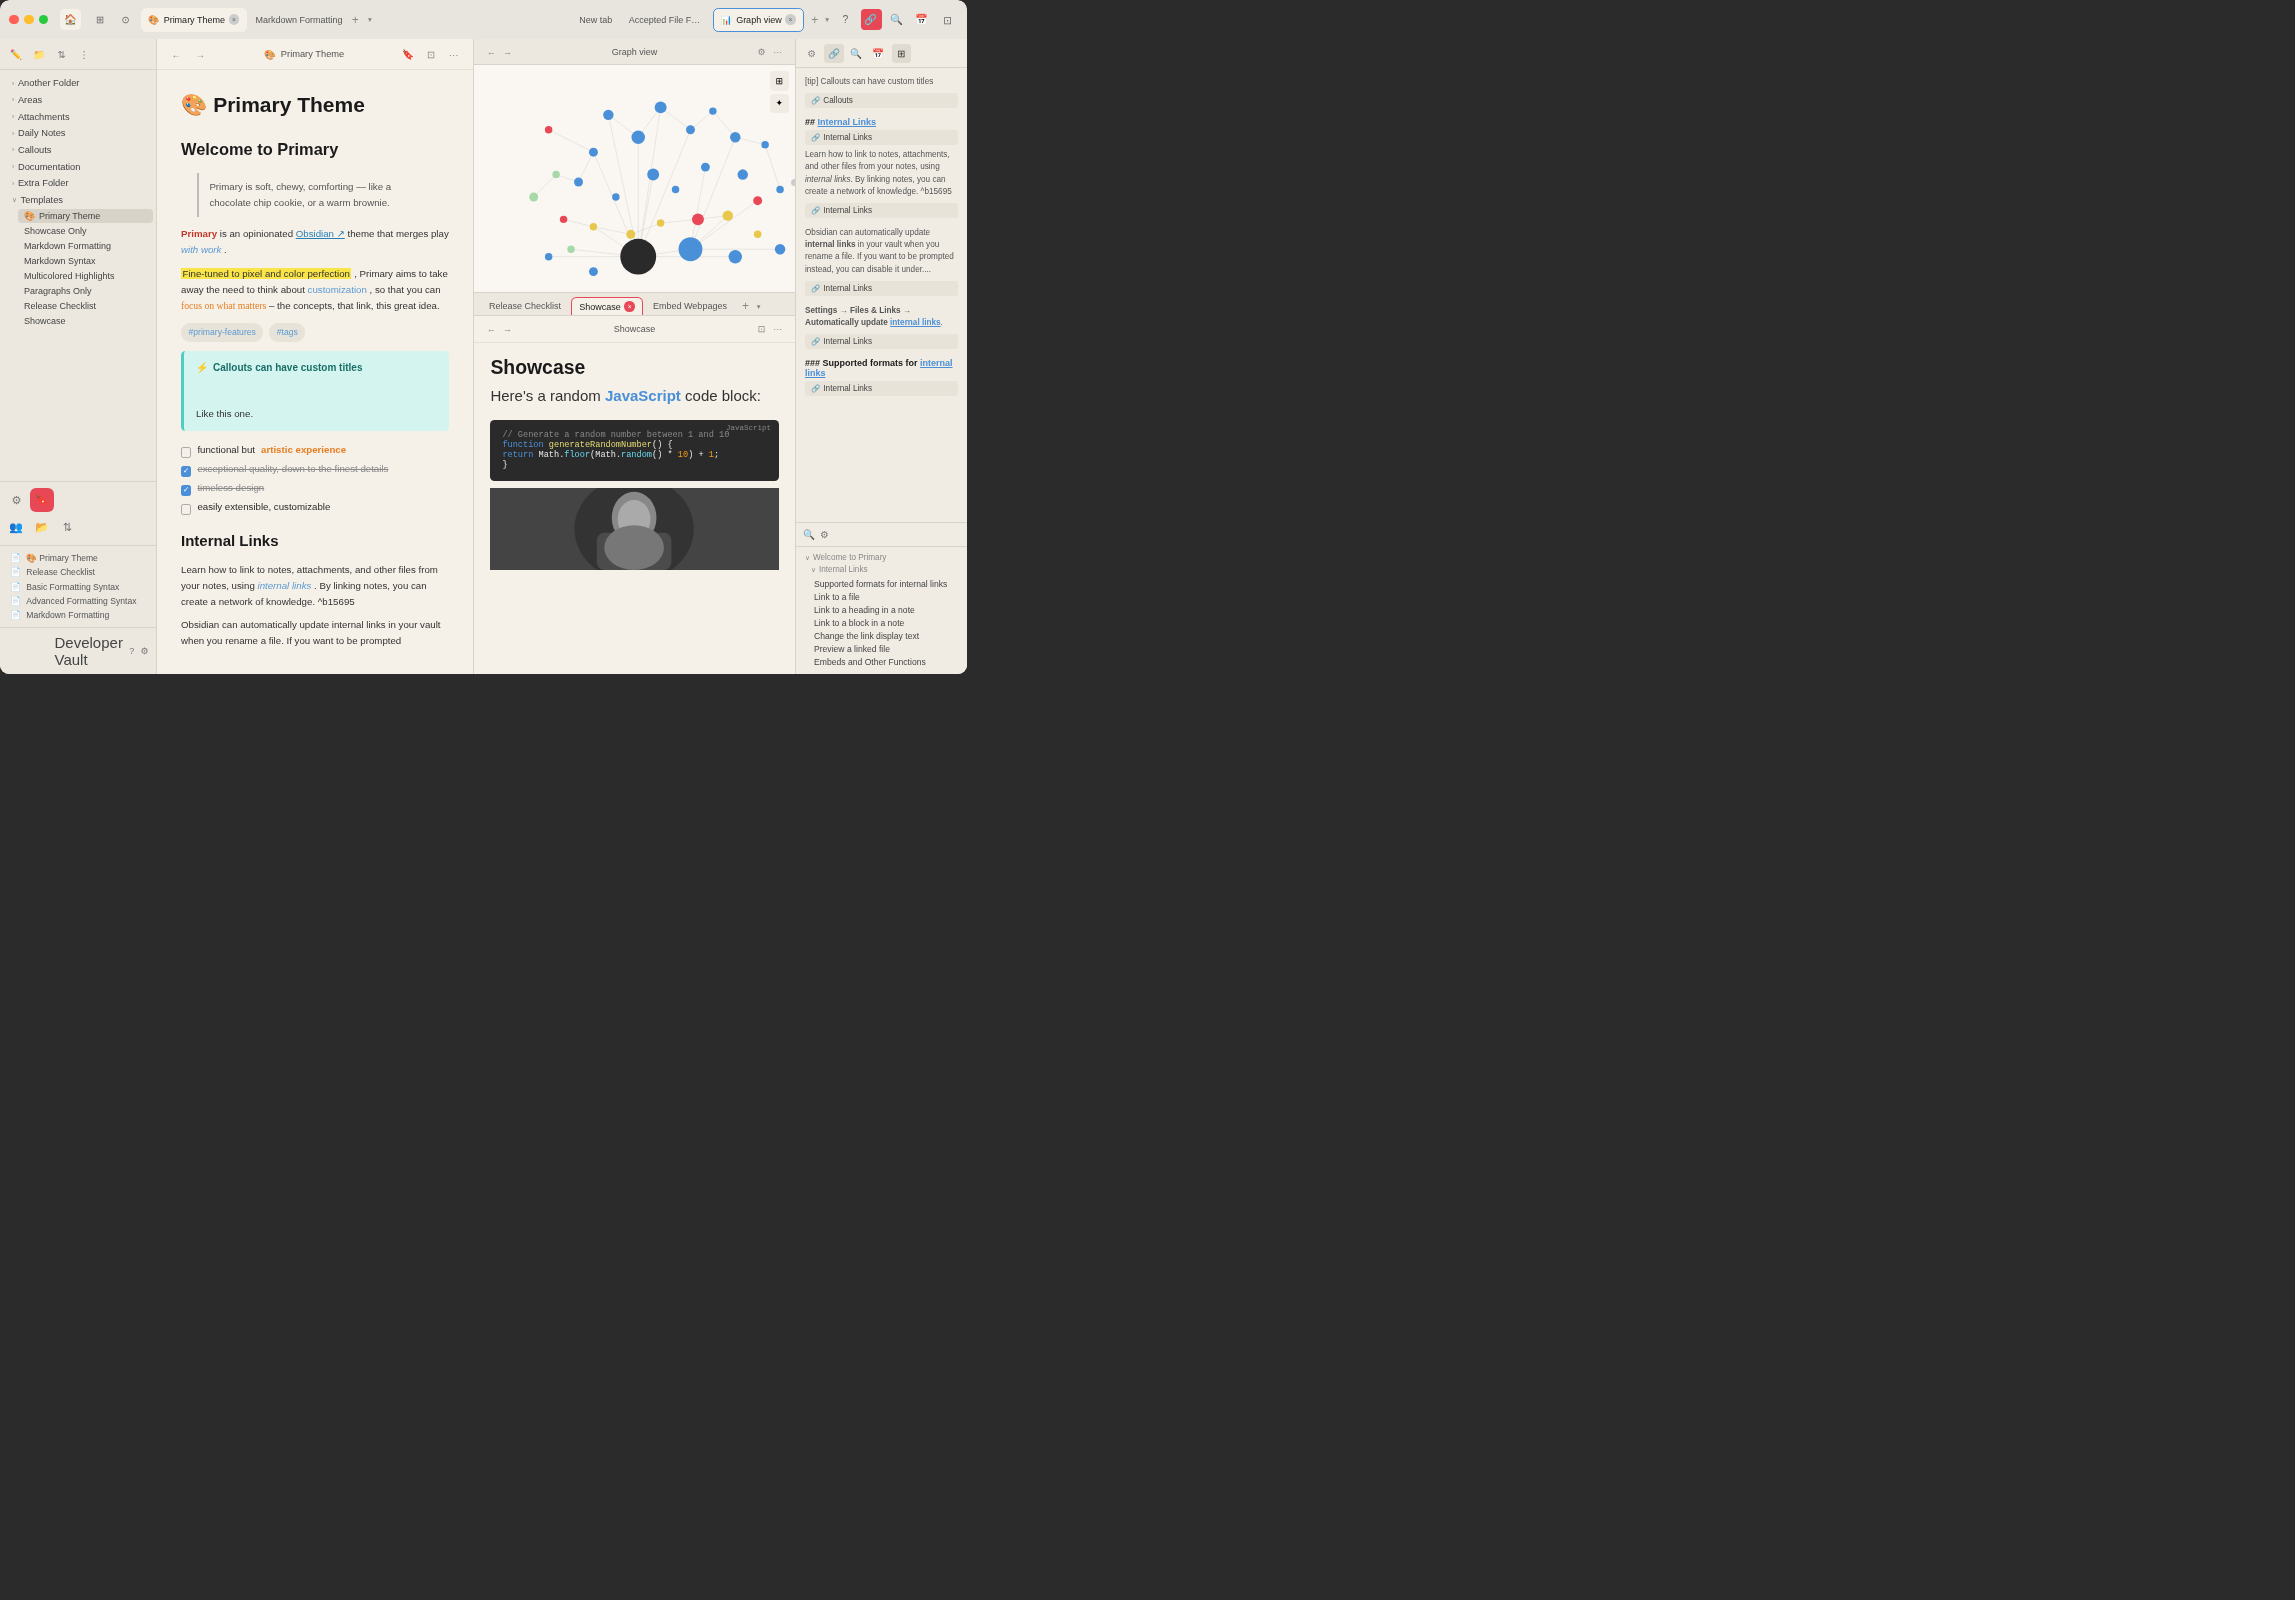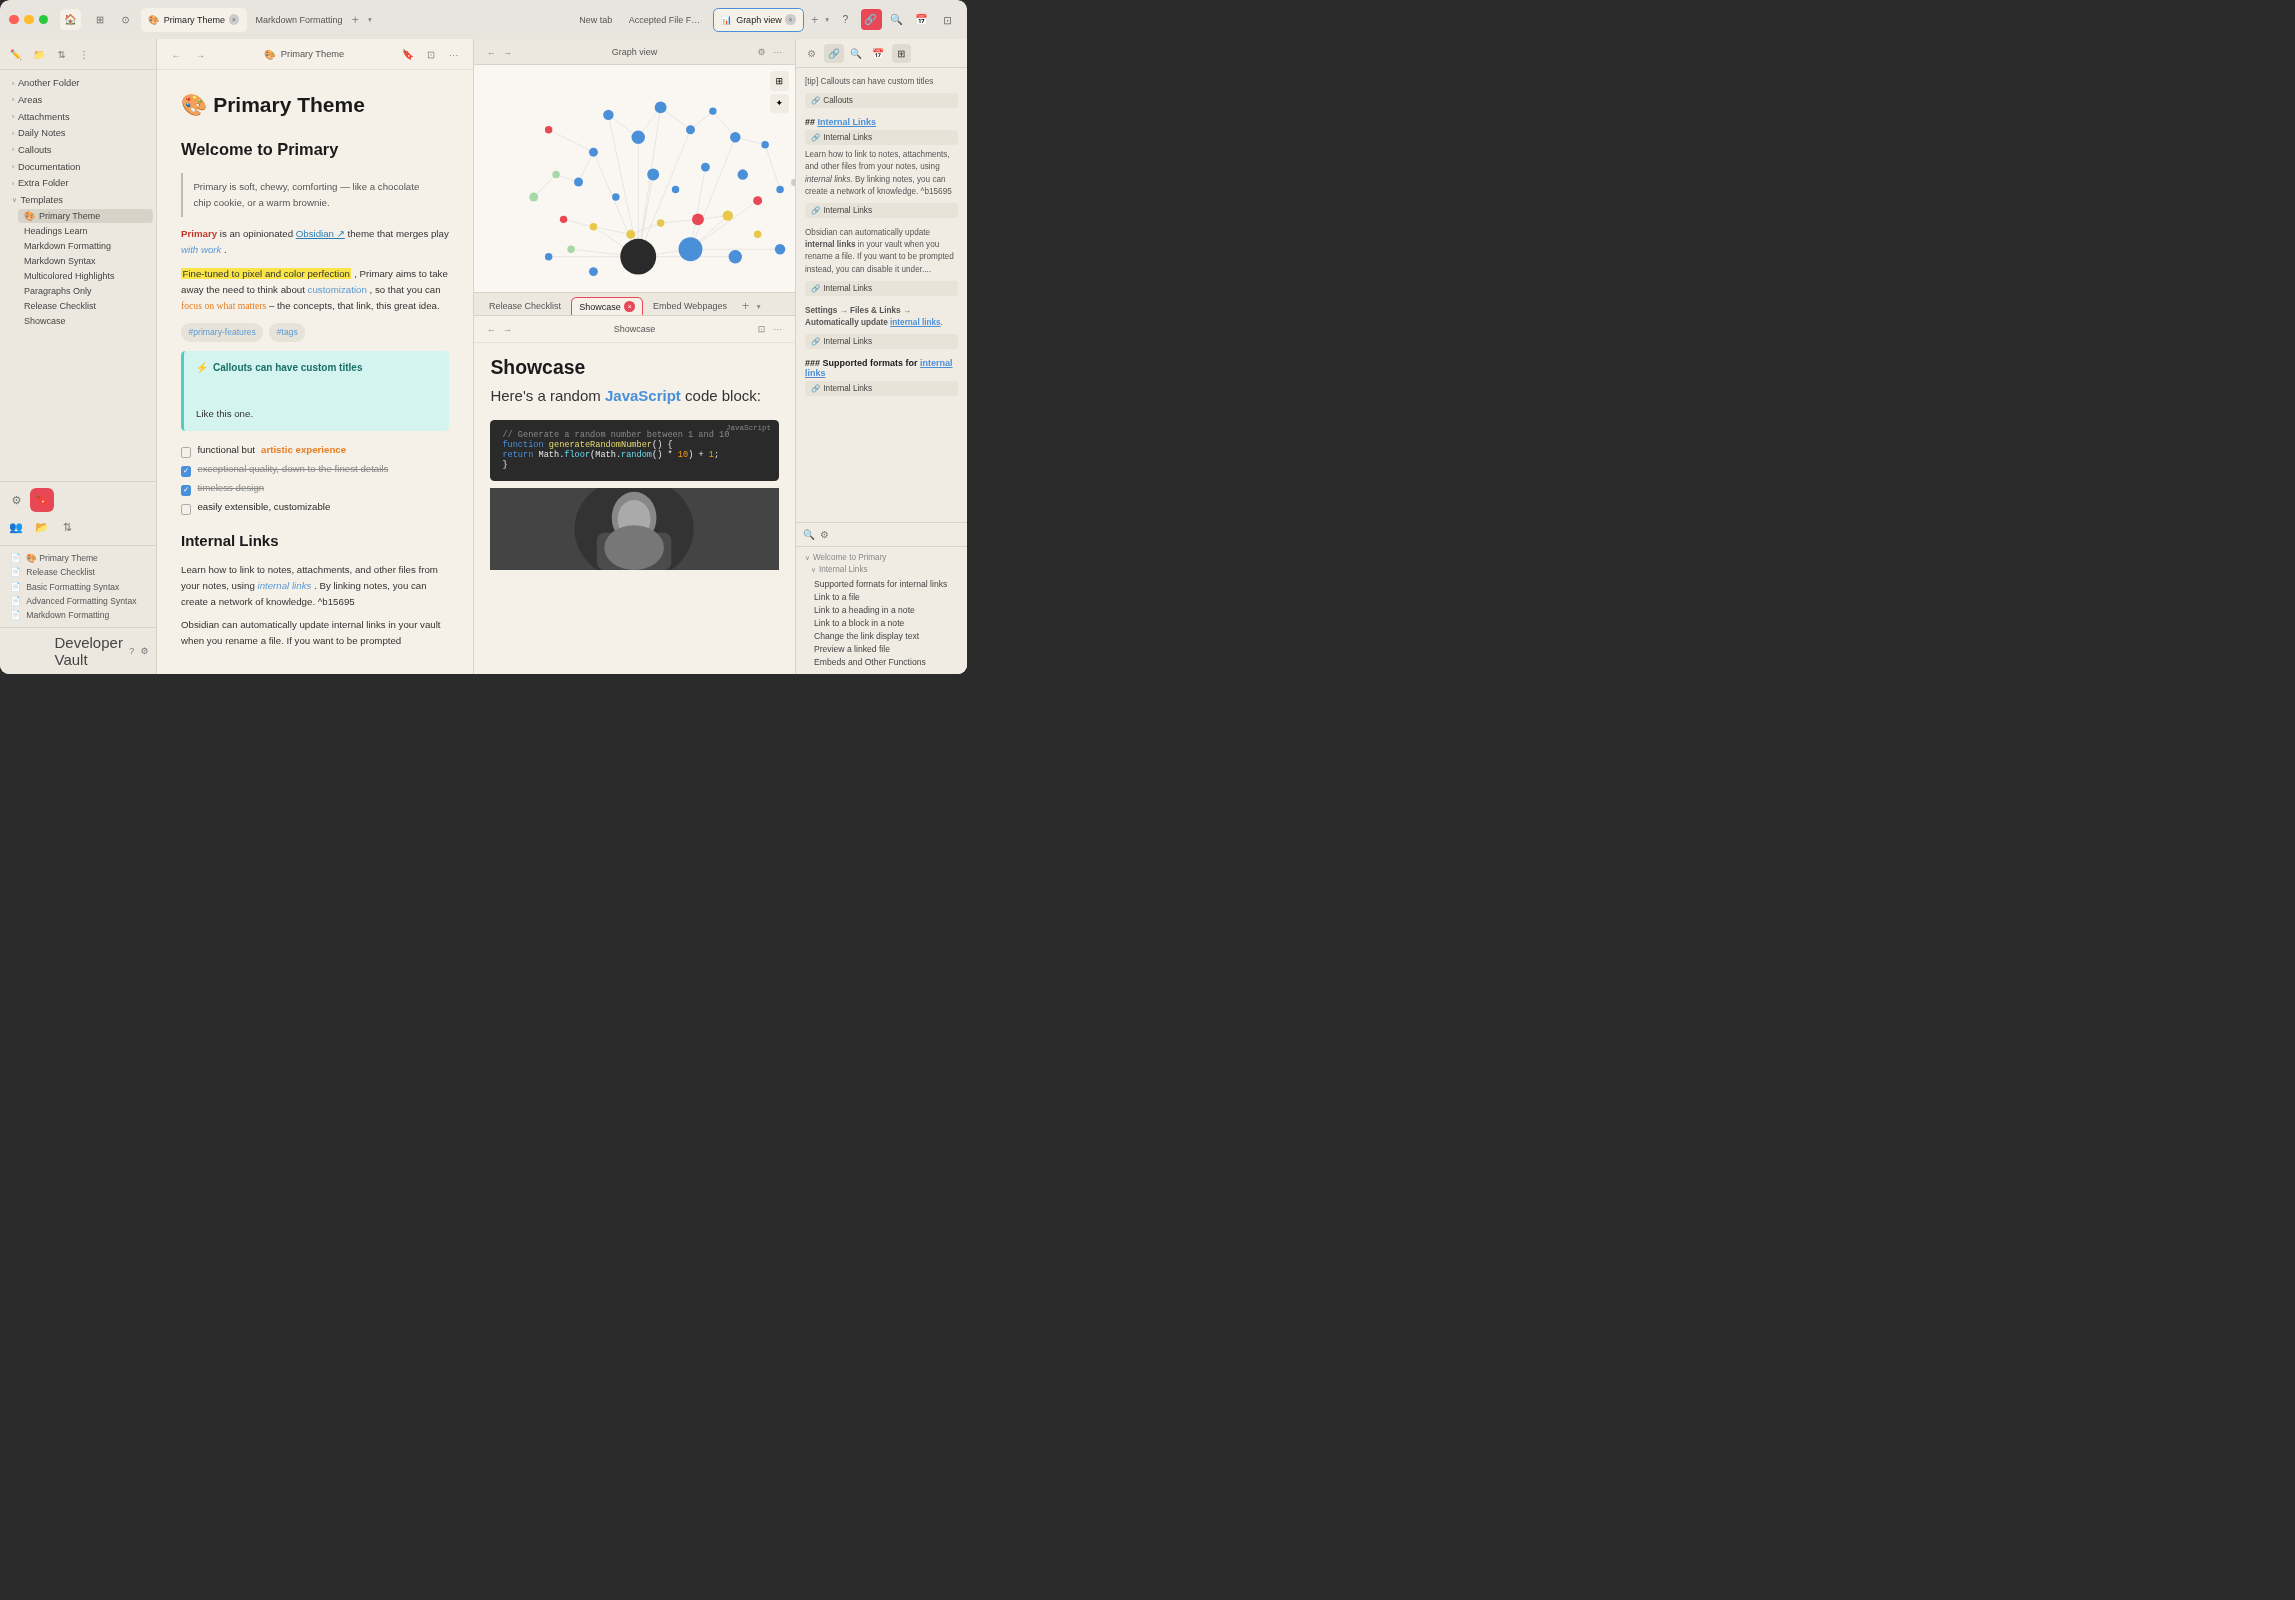--- a/index.html
+++ b/index.html
@@ -299,21 +299,21 @@
       font-weight: 700;
       color: #1a1a1a;
       margin-bottom: 10.4px;
       margin-top: 6px;
     }
 
     .blockquote {
       border-left: 2.2px solid #bbb;
       padding: 6px 10.4px;
       color: #555;
-      margin: 9px 0;
+      margin: 9px 16px;
       font-size: 9.7px;
     }
 
     .para { margin-bottom: 7.5px; font-size: 9.7px; color: #333; }
 
     .link-red { color: #c0392b; font-weight: 600; }
     .link-teal { color: #2980b9; text-decoration: underline; }
     .link-teal-plain { color: #5b9bd5; }
     .link-teal-italic { color: #5b9bd5; font-style: italic; }
     .highlight-yellow { background: #f9e547; padding: 0 1.5px; }
@@ -715,21 +715,21 @@
         <span class="chevron">∨</span>
         <span>Templates</span>
       </div>
 
       <div class="sidebar-sub">
         <div class="sidebar-item active">
           <span>🎨</span>
           <span>Primary Theme</span>
         </div>
         <div class="sidebar-item">
-          <span>Headings Learn</span>
+          <span>Showcase Only</span>
         </div>
         <div class="sidebar-item">
           <span>Markdown Formatting</span>
         </div>
         <div class="sidebar-item">
           <span>Markdown Syntax</span>
         </div>
         <div class="sidebar-item">
           <span>Multicolored Highlights</span>
         </div>

